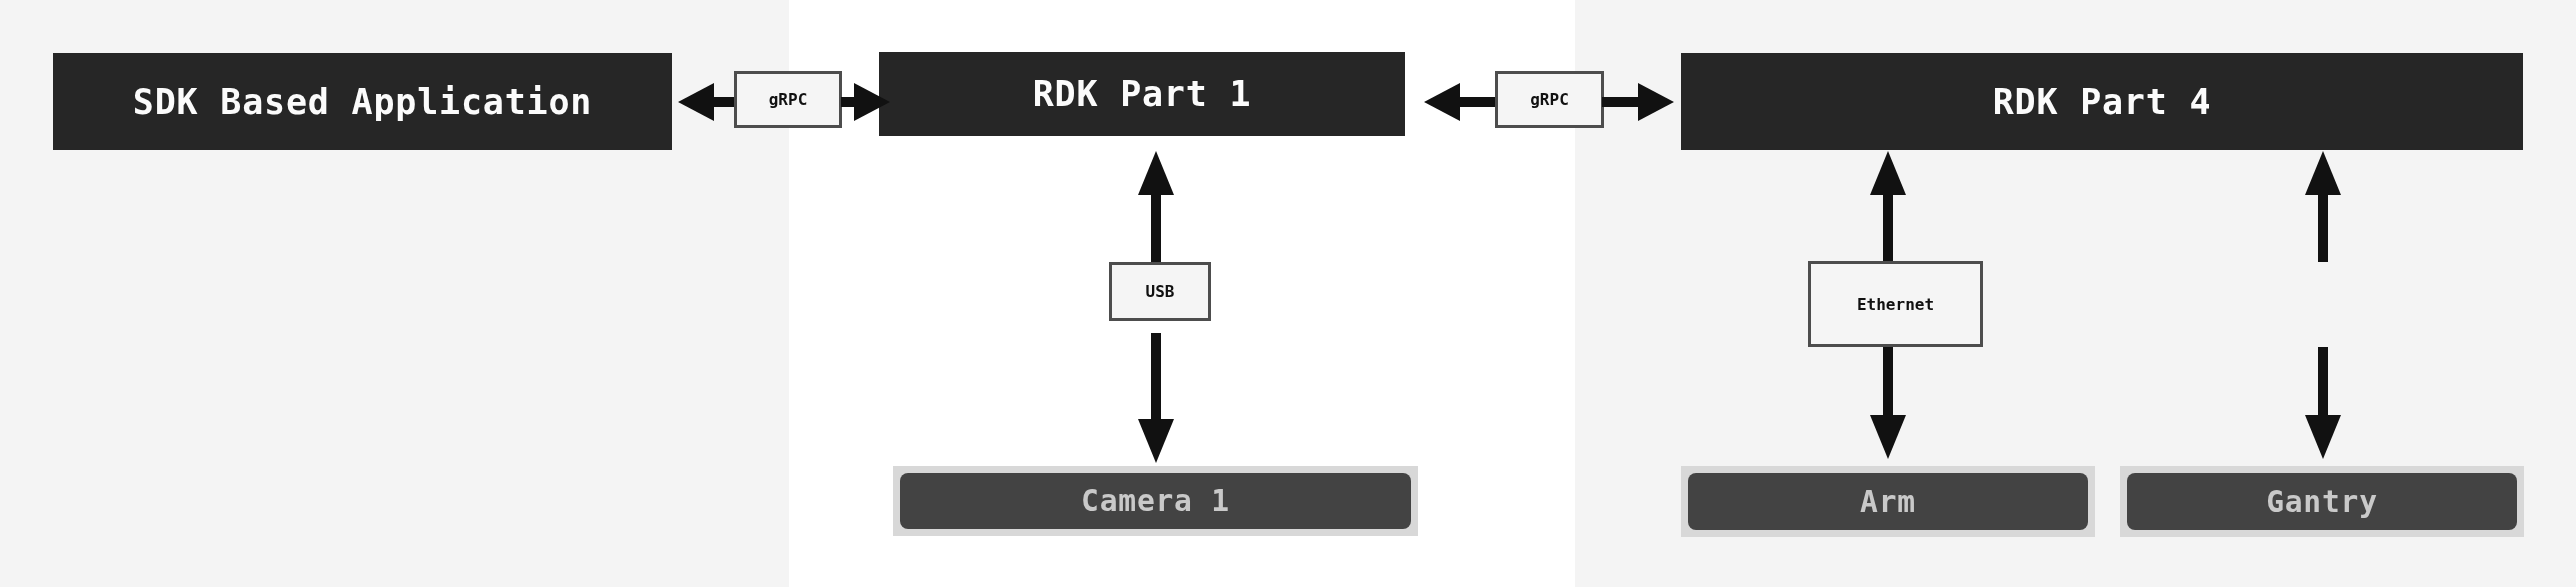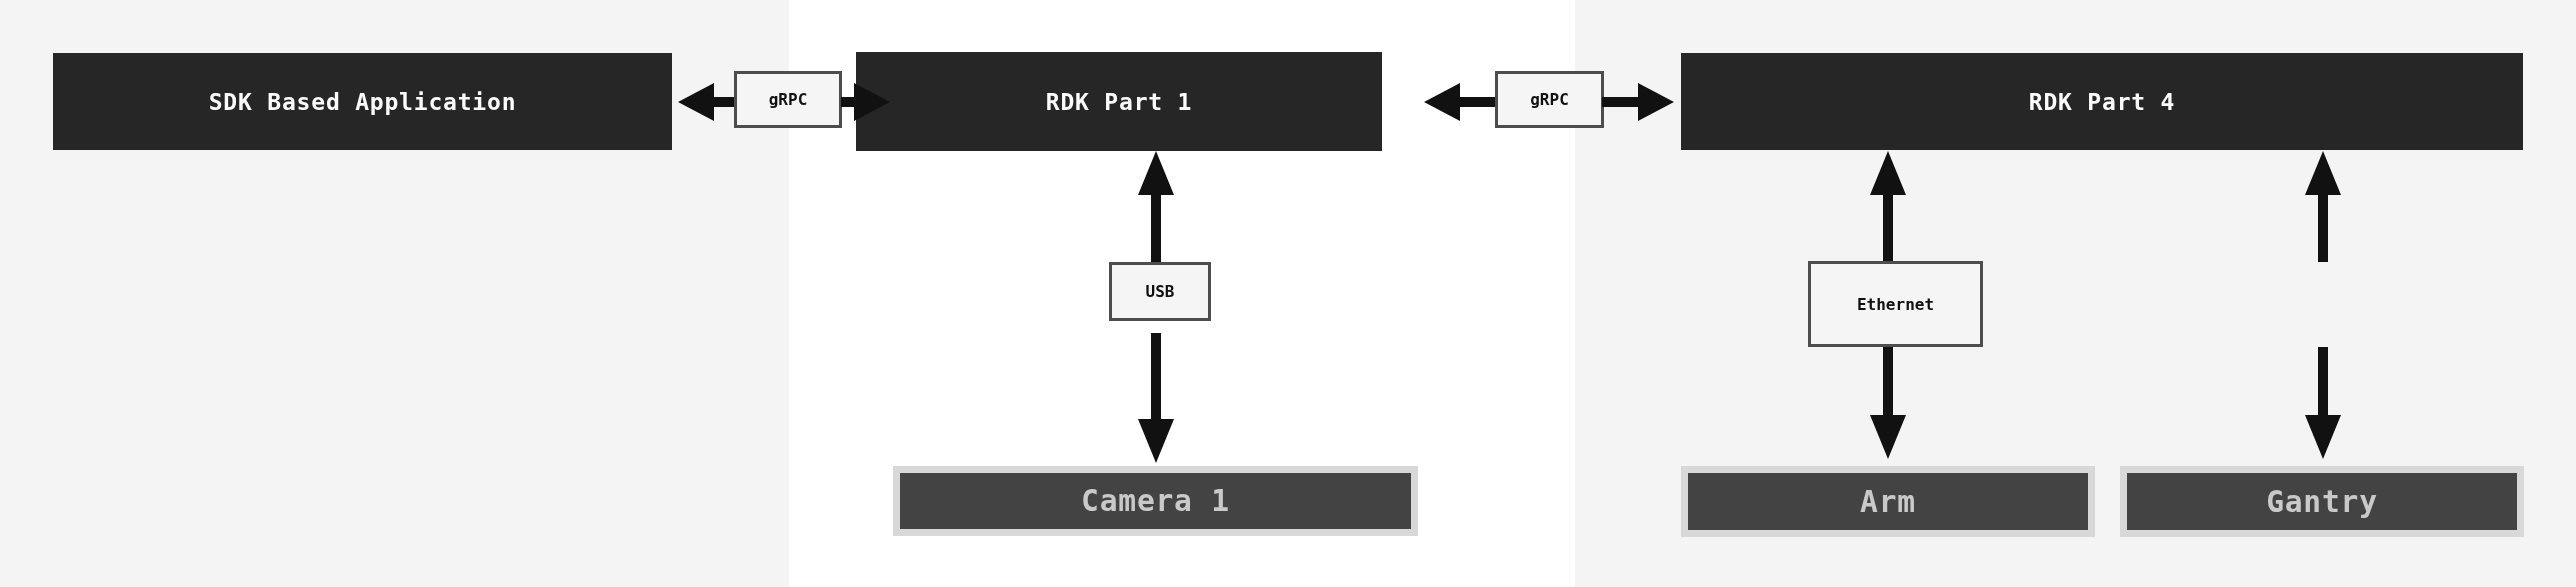--- a/index.html
+++ b/index.html
@@ -9,31 +9,31 @@
     font-family:"DejaVu Sans Mono","Liberation Mono",monospace;
   }
   .canvas{position:relative;width:2576px;height:588px;overflow:hidden;background:var(--background-white,#fff);}
   .band{position:absolute;top:0;height:588px;background:var(--background-gray,#f4f4f4);}
   .band-left{left:0;width:789px;}
   .band-right{left:1575px;width:1001px;}
 
   .node{
     position:absolute;background:var(--node-dark,#262626);color:var(--node-text,#fff);
     display:flex;align-items:center;justify-content:center;
-    font-weight:700;font-size:23px;letter-spacing:0.8px;white-space:nowrap;
+    font-weight:700;font-size:35px;letter-spacing:0.8px;white-space:nowrap;
   }
 
   .component{
     position:absolute;background:var(--component-border,#d8d8d8);
     padding:6.6px;box-sizing:border-box;display:flex;
   }
   .component-inner{
     flex:1;background:var(--component-fill,#434343);color:var(--component-text,#c9c9c9);
     display:flex;align-items:center;justify-content:center;
-    font-weight:700;font-size:29.6px;letter-spacing:0.8px;white-space:nowrap;
+    font-weight:700;font-size:29.6px;letter-spacing:0.8px;white-space:nowrap;border-radius:8px;
   }
 
   .edge-label{
     position:absolute;background:var(--label-fill,#f5f5f5);
     border:3.3px solid var(--label-border,#4d4d4d);box-sizing:border-box;
     color:var(--label-text,#111);font-weight:700;font-size:16px;
     display:flex;align-items:center;justify-content:center;white-space:nowrap;
   }
 
   .shaft{position:absolute;background:var(--arrow,#111);}
@@ -48,21 +48,21 @@
 
 <div class="canvas">
 
   <div class="band band-left"></div>
   <div class="band band-right"></div>
 
   <div class="node" style="left:53px;top:53px;width:619px;height:97px;">
     <span>SDK Based Application</span>
   </div>
 
-  <div class="node" style="left:856px;top:52px;width:526px;height:99px;">
+  <div class="node" style="left:879px;top:52px;width:526px;height:84px;">
     <span>RDK Part 1</span>
   </div>
 
   <div class="node" style="left:1681px;top:53px;width:842px;height:97px;">
     <span>RDK Part 4</span>
   </div>
 
   <div class="component" style="left:893px;top:466px;width:525px;height:70px;">
     <div class="component-inner">
       <span>Camera 1</span>

